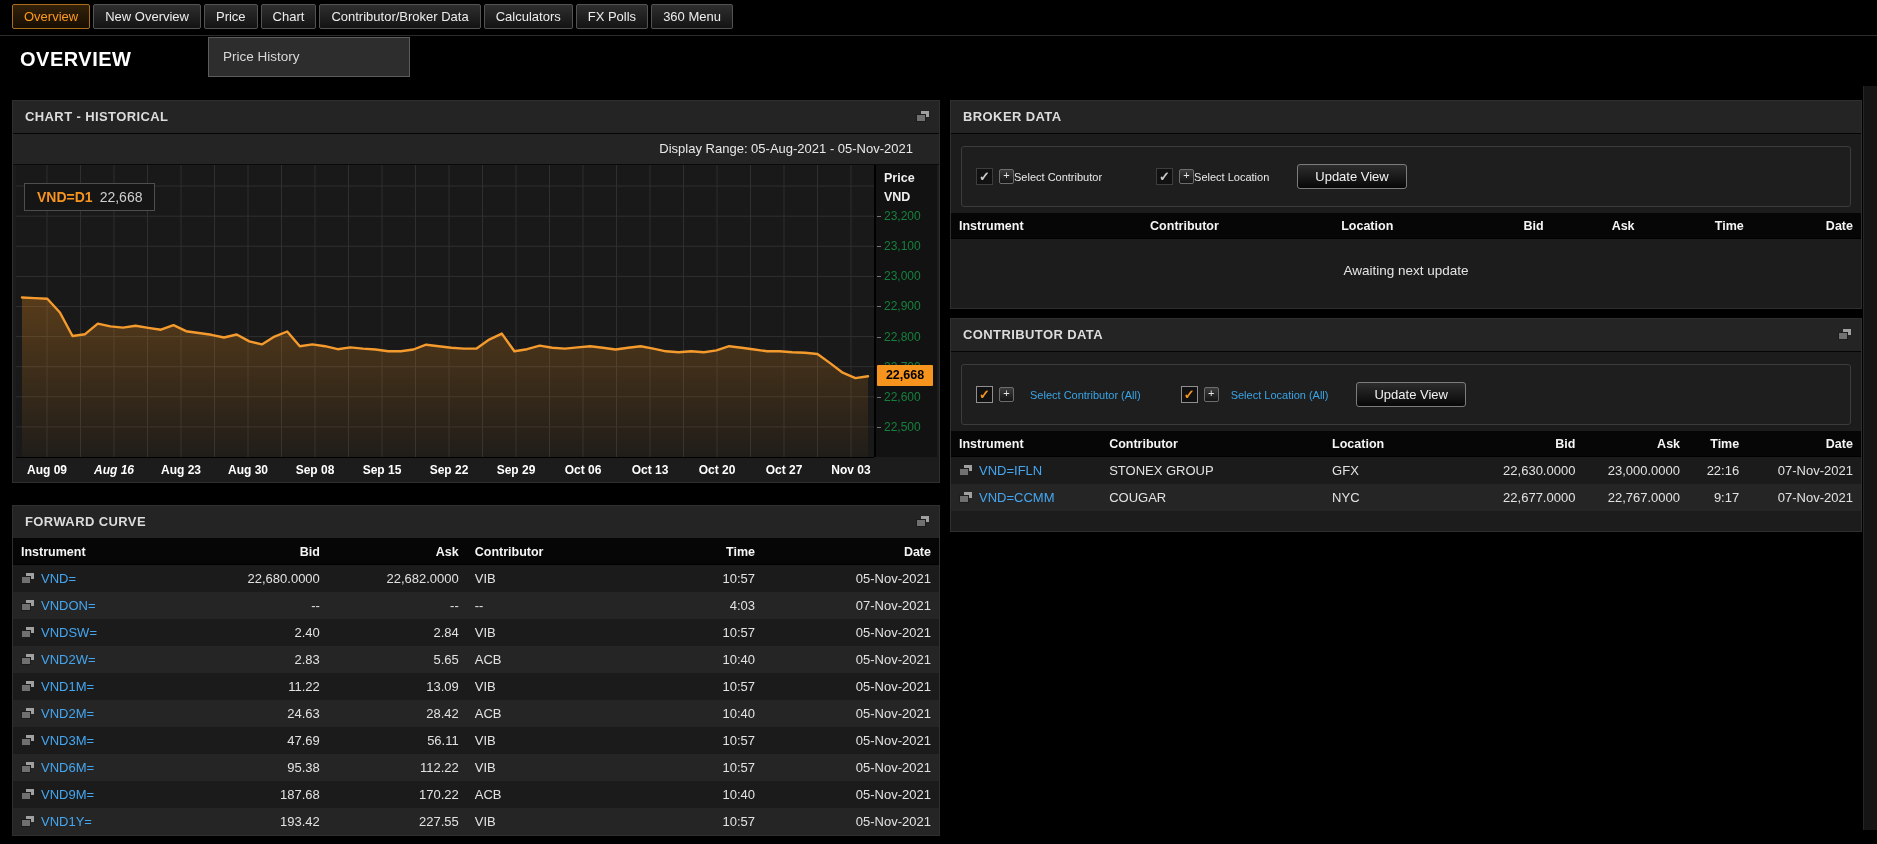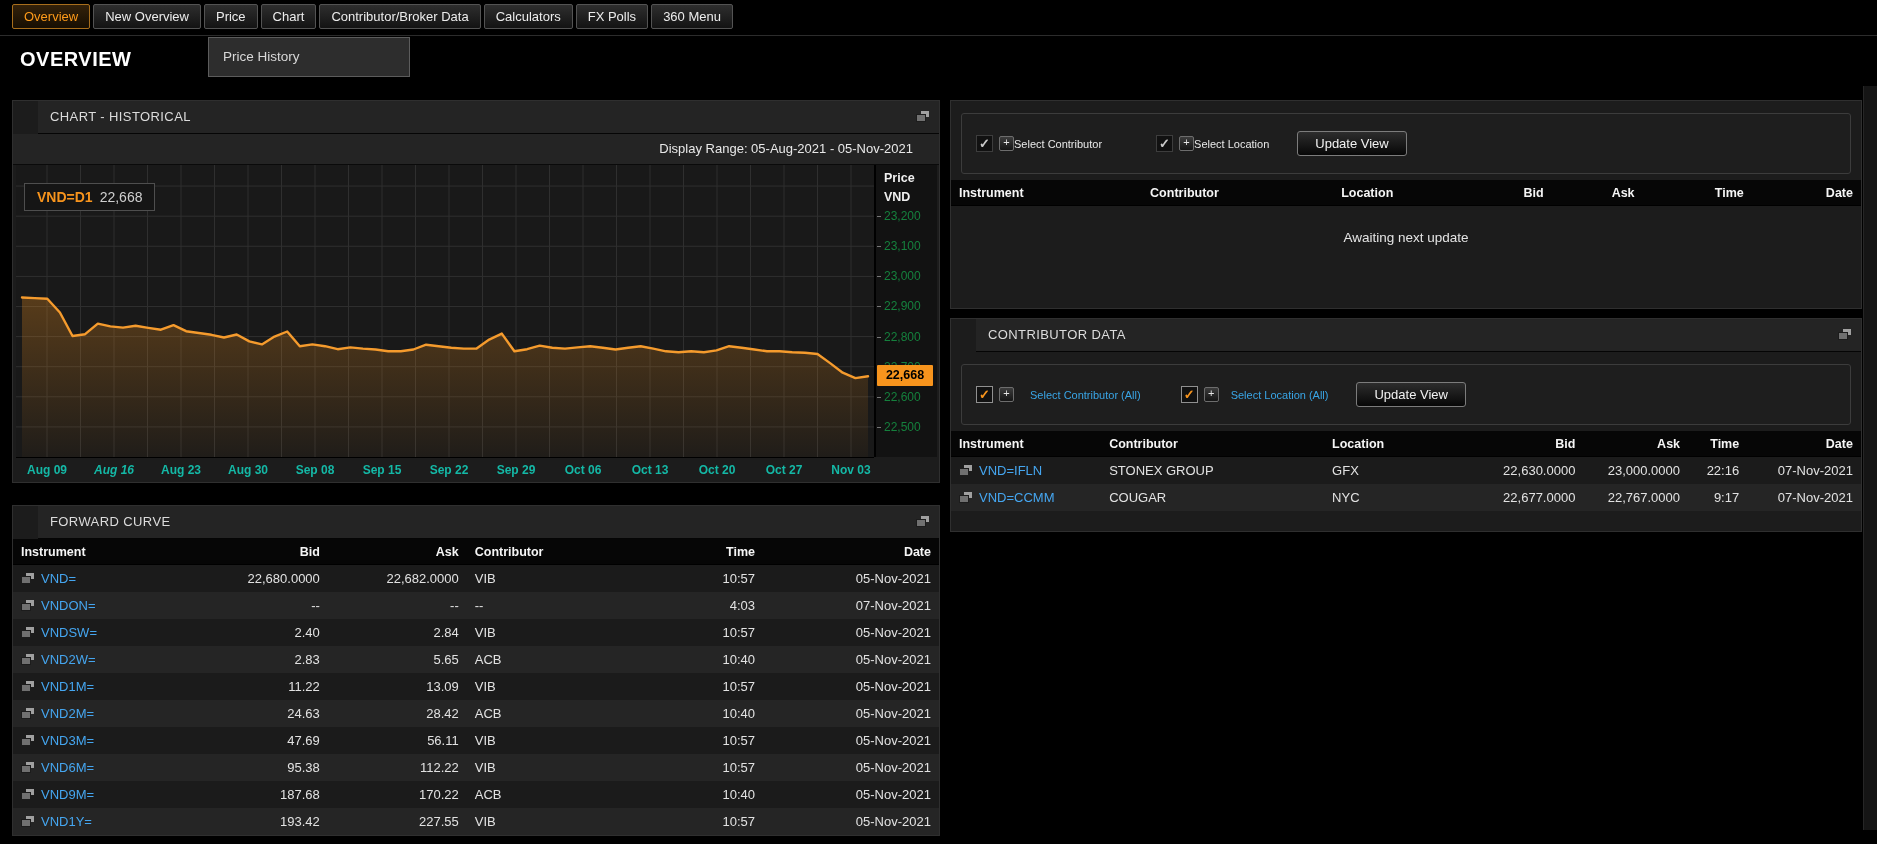--- a/index.html
+++ b/index.html
@@ -10,43 +10,43 @@
   .mbtn{display:inline-block;padding:4px 11px;background:linear-gradient(#2e2e2e,#131313);
         border:1px solid #535353;border-radius:2px;color:#ececec;font-size:13px;white-space:nowrap;cursor:pointer;}
   .mbtn.active{color:#ff9b1a;border-color:#a86e1c;background:linear-gradient(#33210a,#170e02);}
   .menu-divider{position:absolute;top:35px;left:0;width:1877px;height:1px;background:#2c2c2c;}
   .dropdown{position:absolute;top:37px;left:208px;width:200px;background:#2d2d2d;border:1px solid #5c5c5c;
             box-shadow:4px 5px 8px rgba(0,0,0,.65);z-index:6;}
   .dropdown .item{height:38px;line-height:38px;padding-left:14px;font-size:13.5px;color:#d8d8d8;cursor:pointer;}
   .page-title{position:absolute;top:48px;left:20px;font-size:20px;font-weight:bold;color:#fff;letter-spacing:.5px;}
   
   .panel{position:absolute;background:#1c1c1c;border:1px solid #2f2f2f;box-sizing:border-box;}
-  .panel-header{height:32px;line-height:32px;padding:0 12px;color:#dcdcdc;font-weight:normal;font-size:13px;
-                letter-spacing:.4px;background:#242424;border-bottom:1px solid #050505;position:relative;margin-left:25px;}
+  .panel-header{height:32px;line-height:32px;padding:0 12px;color:#dcdcdc;font-weight:bold;font-size:13px;
+                letter-spacing:.4px;background:#242424;border-bottom:1px solid #050505;position:relative;}
   .casc{position:relative;width:13px;height:11px;display:inline-block;}
   .casc::before{content:"";position:absolute;right:0;top:0;width:8px;height:6px;background:#a0a0a0;}
   .casc::after{content:"";position:absolute;left:0;bottom:0;width:8px;height:6px;background:#707070;border:1px solid #1c1c1c;}
   .hdr-icon{position:absolute;right:10px;top:10px;cursor:pointer;}
   
   .range-strip{height:30px;line-height:30px;background:#242424;border-bottom:1px solid #0a0a0a;
                text-align:right;padding-right:26px;font-size:13px;color:#e8e8e8;}
   .chart-body{display:flex;}
   .plot{position:relative;width:858px;height:292px;background:#191919;margin-left:3px;}
   .scale{position:relative;width:61px;height:292px;background:#121212;border-left:2px solid #000;}
   .scale .hdr{position:absolute;left:8px;font-weight:bold;font-size:12.5px;color:#f0f0f0;}
   .ytick{position:absolute;left:8px;font-size:12px;color:#15803d;}
   .ytick::before{content:"";position:absolute;left:-7px;top:7px;width:4px;height:1px;background:#777;}
   .badge{position:absolute;left:1px;width:56px;height:21px;line-height:21px;text-align:center;
          font-size:12.5px;font-weight:bold;border-radius:1px;}
   .legend{position:absolute;left:8px;top:18px;background:#151515;border:1px solid #4e4e4e;
           padding:5px 12px;font-size:14px;white-space:nowrap;}
   .legend .sym{color:#f7941d;font-weight:bold;}
   .legend .val{color:#cfcfcf;margin-left:7px;}
   .xaxis{position:relative;height:25px;margin-left:3px;width:858px;border-top:1px solid #000;}
-  .xlab{position:absolute;top:5px;transform:translateX(-50%);font-size:12px;font-weight:bold;color:#14b8a6;white-space:nowrap;}
+  .xlab{position:absolute;top:5px;transform:translateX(-50%);font-size:12px;font-weight:bold;color:#ffffff;white-space:nowrap;}
   
   .tbl-head{display:flex;background:#060606;height:25px;align-items:center;
             font-size:12.5px;font-weight:bold;color:#f5f5f5;border-bottom:1px solid #000;}
   .tbl-row{display:flex;height:27px;align-items:center;font-size:13px;color:#e2e2e2;}
   .row-odd{background:#1b1b1b;} .row-even{background:#252525;}
   .cell{box-sizing:border-box;padding:0 8px;white-space:nowrap;overflow:hidden;}
   .al{text-align:left;} .ar{text-align:right;}
   .inst{display:flex;align-items:center;gap:7px;}
   .inst .lnk{color:#45a6f0;cursor:pointer;}
   
@@ -297,20 +297,23 @@
           <div class="cell ar" style="width: 12%;">193.42</div>
           <div class="cell ar" style="width: 15%;">227.55</div>
           <div class="cell al" style="width: 21%;">VIB</div>
           <div class="cell ar" style="width: 11%;">10:57</div>
           <div class="cell ar" style="width: 19%;">05-Nov-2021</div>
         </div>
       </div>
   </div>
 
   <div class="panel" style="left:950px;top:100px;width:912px;height:209px;">
+    <div class="panel-header">
+      <span>BROKER DATA</span>
+    </div>
     <div class="ctrlbox">
       <span class="chk gray" style="margin-right:6px;">✓</span>
       <span class="plusbtn">+</span>
       <span class="ctl-label" style="margin-right:54px;">Select Contributor</span>
       <span class="chk gray" style="margin-right:6px;">✓</span>
       <span class="plusbtn">+</span>
       <span class="ctl-label" style="margin-right:28px;">Select Location</span>
       <span class="btn">Update View</span>
     </div>
     <div id="bd-table">

